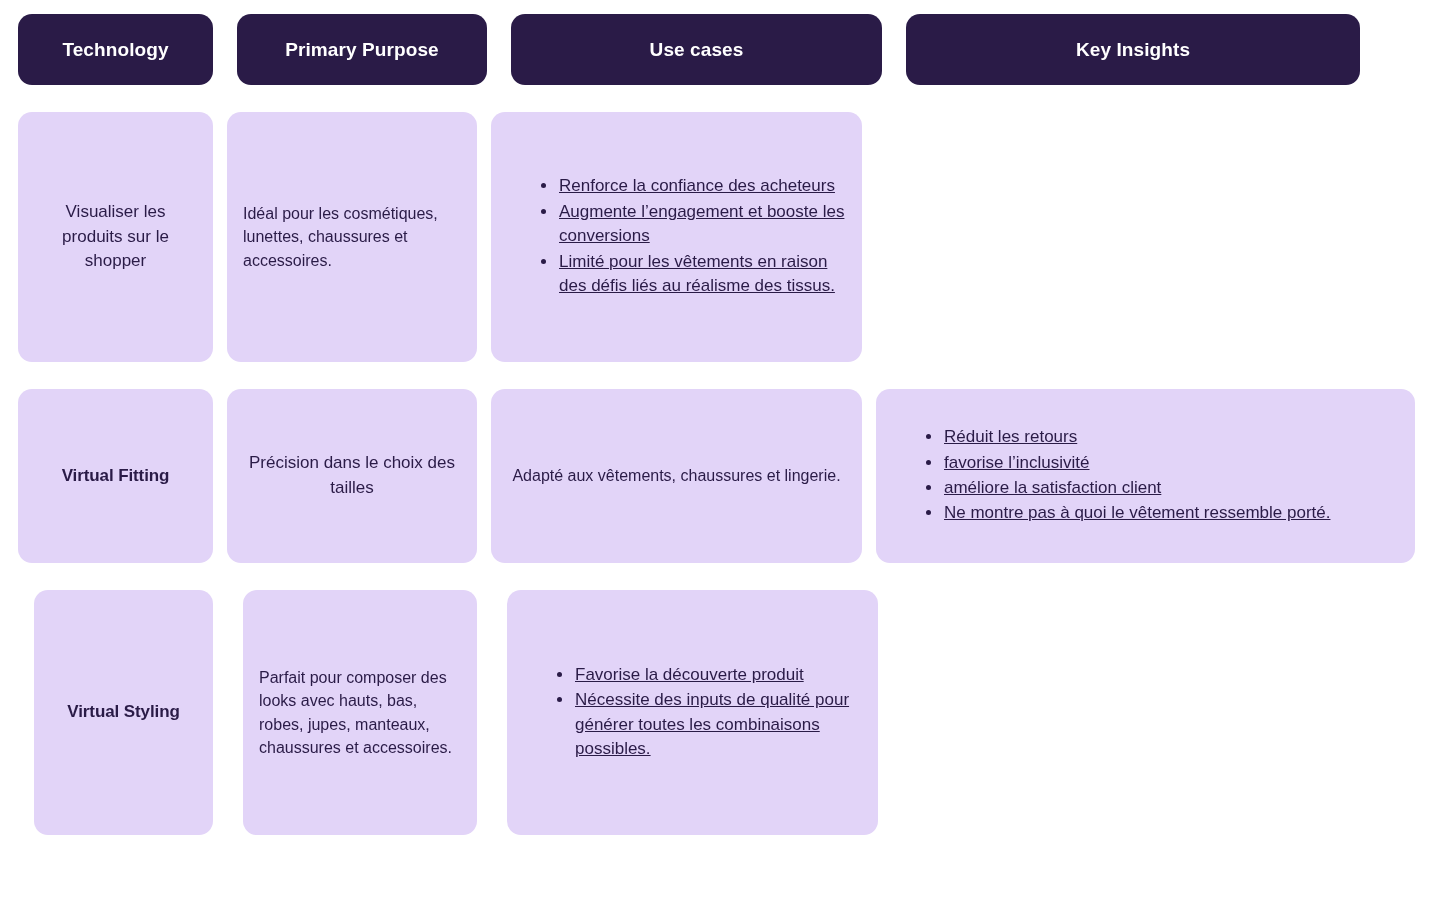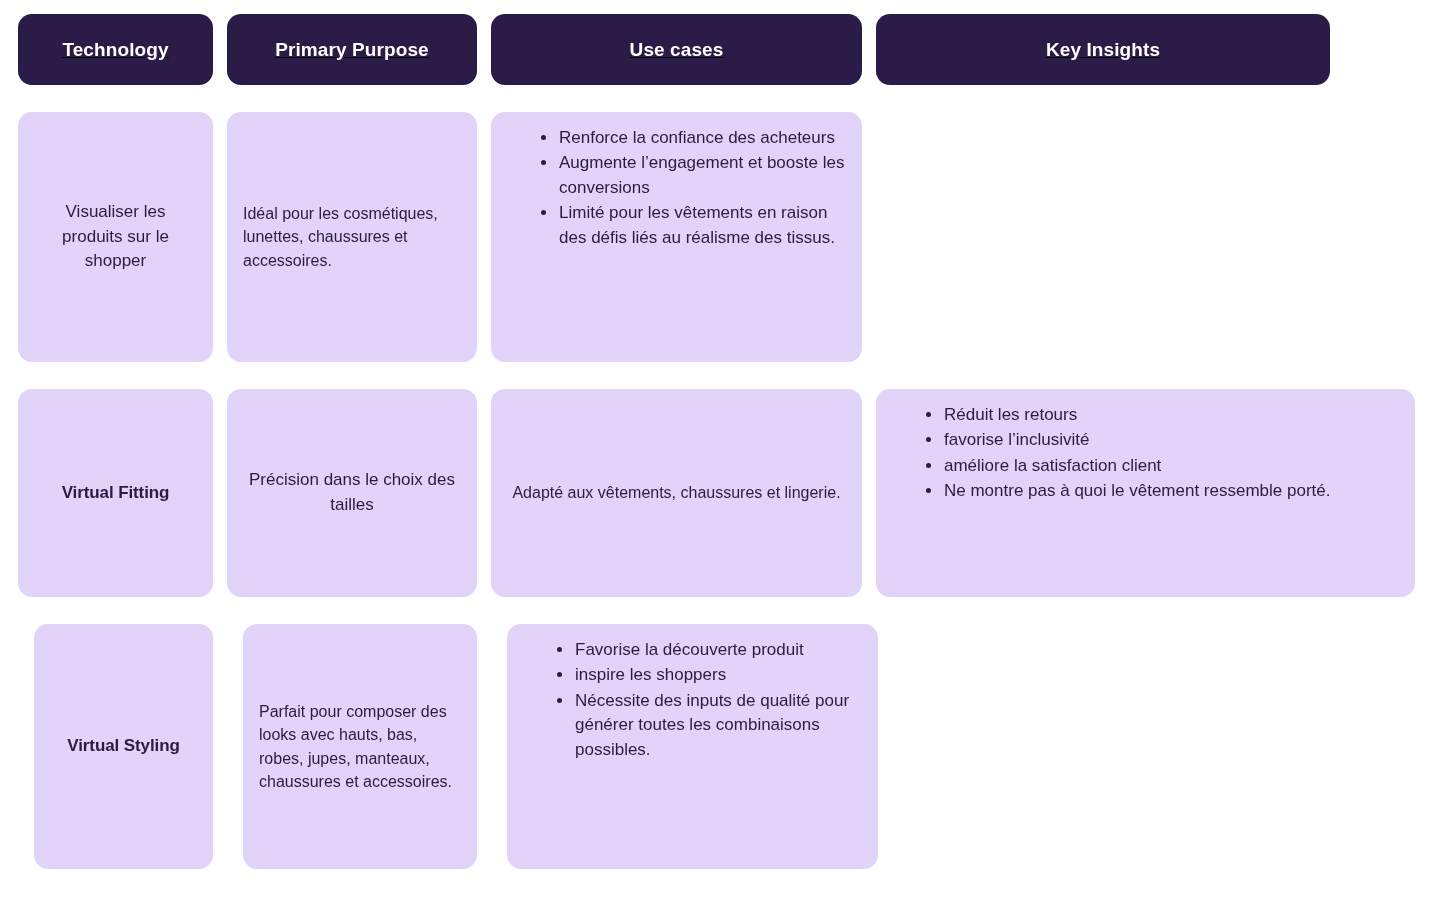--- a/index.html
+++ b/index.html
@@ -23,23 +23,22 @@
     row-gap: 27px;
   }
   .row {
     display: grid;
     grid-template-columns: 195px 250px 371px 539px;
     column-gap: 14px;
     align-items: stretch;
   }
   
   .row.header {
-    column-gap: 14px;
+    column-gap: 24px;
     grid-template-columns: 195px 250px 371px 539px;
-    text-decoration: underline;
   }
   .hcell {
     background: #2a1b47;
     border-radius: 14px;
     height: 71px;
     display: flex;
     align-items: center;
     justify-content: center;
     color: #ffffff;
     font-size: 19px;
@@ -54,21 +53,21 @@
     border-radius: 14px;
     display: flex;
     align-items: center;
     justify-content: center;
     box-sizing: border-box;
     padding: 14px 16px;
     color: #2a1b47;
   }
   .row.body { }
   .row.r1 .cell { height: 250px; }
-  .row.r2 .cell { height: 208px; }
+  .row.r2 .cell { height: 174px; }
   .row.r3 .cell { height: 245px; margin-left: 16px; }
 
   .tech {
     font-size: 17px;
     font-weight: bold;
     text-align: center;
     line-height: 1.42;
     letter-spacing: -0.1px;
   }
   .purpose {
@@ -79,23 +78,24 @@
   }
   .usecase {
     font-size: 16px;
     text-align: left;
     line-height: 1.45;
     font-weight: 400;
   }
   .insights {
     width: 100%;
     display: flex;
-    align-items: flex-start;
+    align-items: center;
     justify-content: flex-start;
     padding-left: 24px;
+    text-decoration: underline;
   }
   .insights ul {
     margin: 0;
     padding: 0 0 0 26px;
     list-style: none;
   }
   .insights li {
     position: relative;
     font-size: 17px;
     line-height: 1.44;
@@ -174,19 +174,18 @@
   <div class="row body r3">
     <div class="cell">
       <div class="tech">Virtual Styling</div>
     </div>
     <div class="cell">
       <div class="usecase">Parfait pour composer des looks avec hauts, bas, robes, jupes, manteaux, chaussures et accessoires.</div>
     </div>
     <div class="cell insights">
       <ul>
           <li>Favorise la découverte produit</li>
-          <li>inspire les shoppers</li>
           <li>Nécessite des inputs de qualité pour générer toutes les combinaisons possibles.</li>
         </ul>
     </div>
   </div>
 
 </div>
 
 </body></html>

